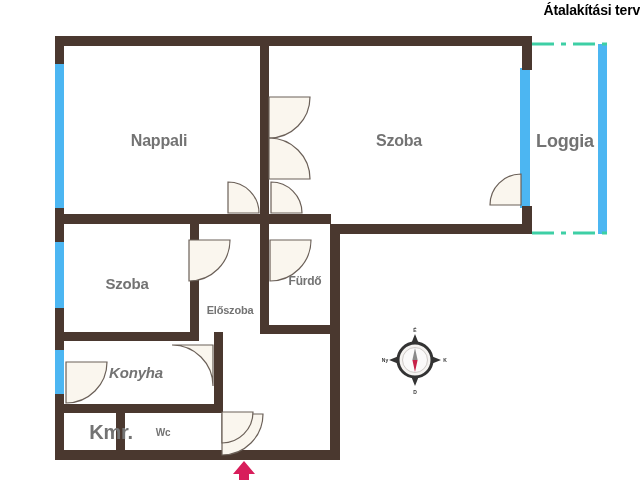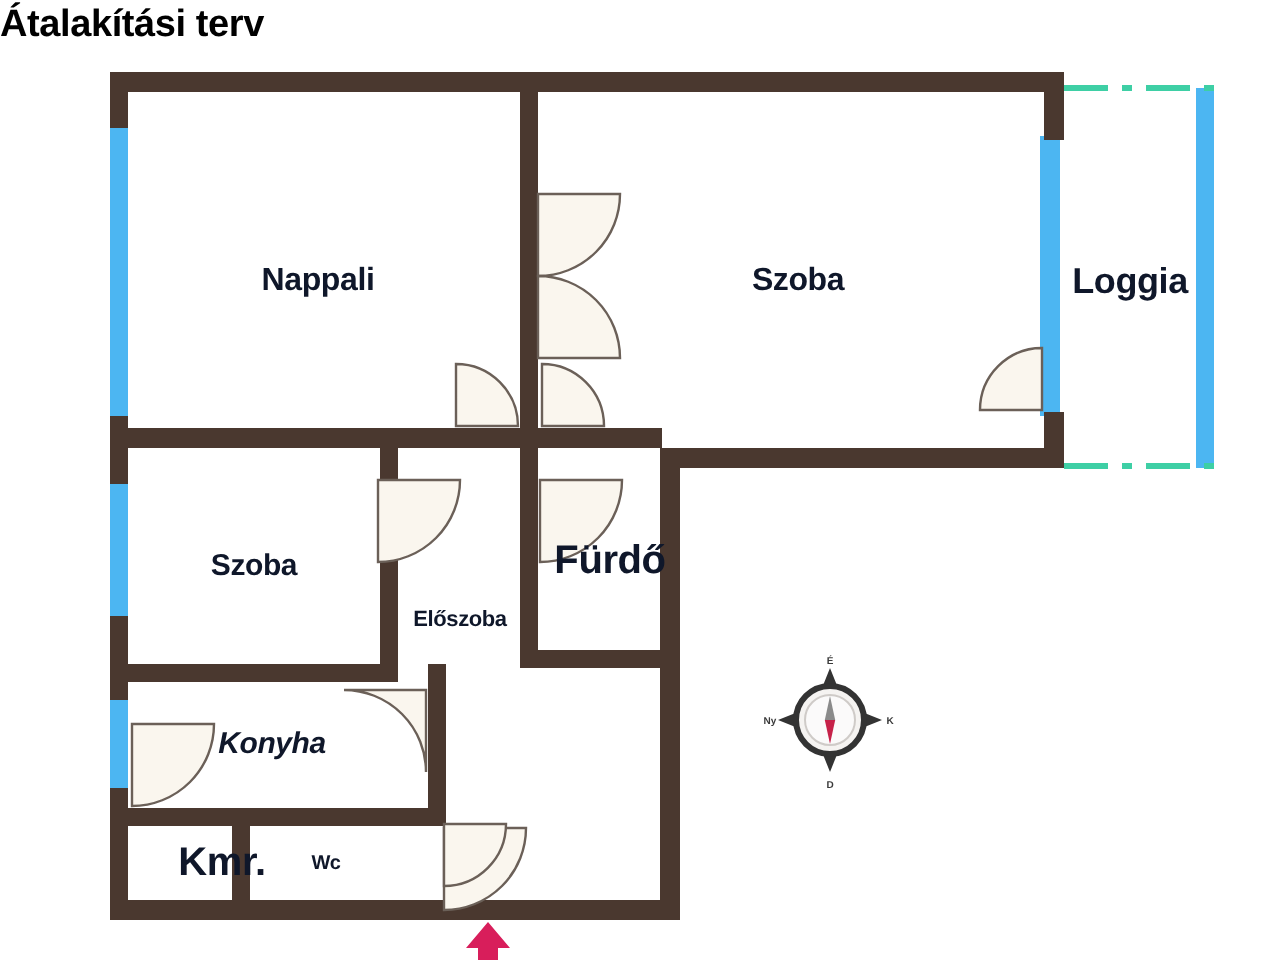--- a/index.html
+++ b/index.html
@@ -17,35 +17,35 @@
   #plan-root {
     position: relative;
     width: 640px;
     height: 480px;
   }
   #plan-title {
     position: absolute;
     left: 0;
     top: 2px;
     width: 640px;
-    text-align: left;
-    font-size: 19px;
+    text-align: right;
+    font-size: 14px;
     font-weight: bold;
     color: #000000;
     letter-spacing: -0.2px;
   }
   #floorplan-svg {
     position: absolute;
     left: 0;
     top: 0;
   }
   .room-label {
     position: absolute;
     font-weight: bold;
-    color: #0f172a;
+    color: #737373;
     white-space: nowrap;
     transform: translate(-50%, -50%);
     letter-spacing: -0.2px;
   }
   .compass-label {
     font-size: 5px;
     fill: #3a3a3a;
     font-family: "Liberation Sans", sans-serif;
     font-weight: bold;
   }
@@ -168,20 +168,20 @@
     </g>
 
     <path d="M 244 461 L 255 474 L 249 474 L 249 480 L 239 480 L 239 474 L 233 474 Z" fill="#d81e5b"></path>
   </svg>
 
   <div id="room-labels">
     <div class="room-label" style="left:159px; top:141px; font-size:16px;">Nappali</div>
     <div class="room-label" style="left:399px; top:141px; font-size:16px;">Szoba</div>
     <div class="room-label" style="left:565px; top:141px; font-size:18px;">Loggia</div>
     <div class="room-label" style="left:127px; top:283px; font-size:15px;">Szoba</div>
-    <div class="room-label" style="left:305px; top:281px; font-size:20px;">Fürdő</div>
+    <div class="room-label" style="left:305px; top:281px; font-size:12px;">Fürdő</div>
     <div class="room-label" style="left:230px; top:310px; font-size:11px;">Előszoba</div>
     <div class="room-label" style="left:136px; top:372px; font-size:15px;font-style:italic;">Konyha</div>
     <div class="room-label" style="left:95px; top:432px; font-size:20px;margin-left:16px;">Kmr.</div>
     <div class="room-label" style="left:163px; top:432px; font-size:10px;">Wc</div>
   </div>
 
 </div>
 
 </body></html>

